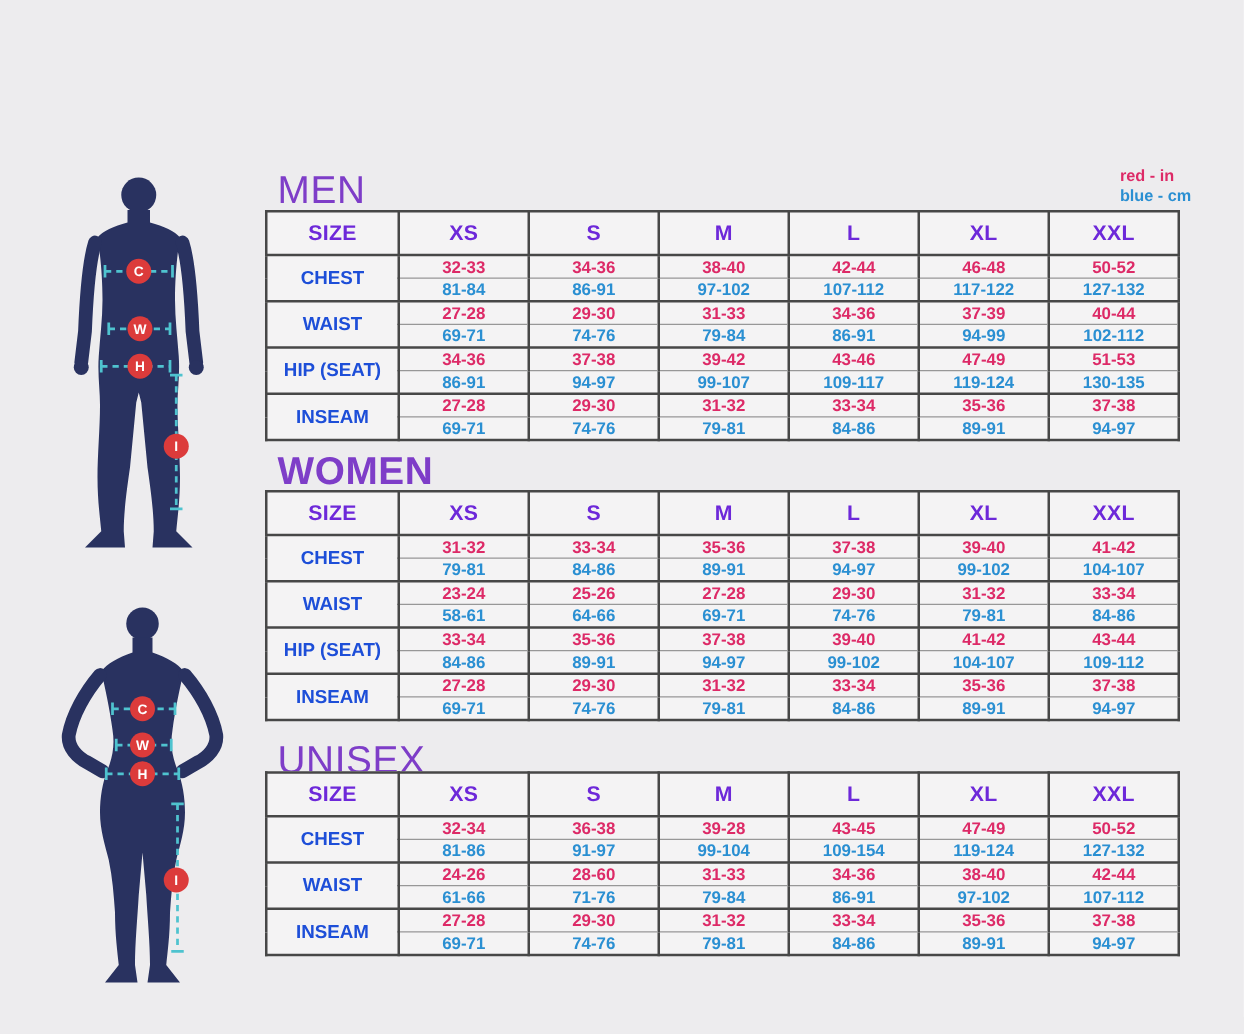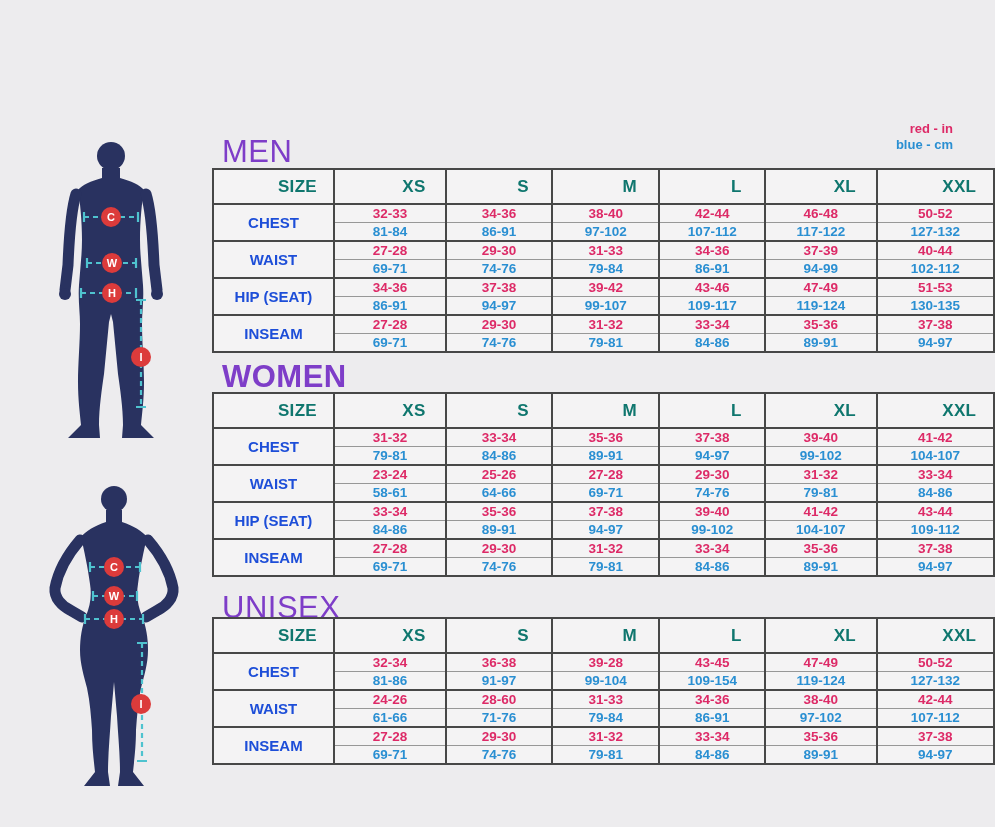--- a/index.html
+++ b/index.html
@@ -9,22 +9,22 @@
     background:#edecee;
     font-family:"Liberation Sans", sans-serif;
     overflow:hidden;
   }
   .page-title{
     position:absolute;left:35px;top:66px;margin:0;
     font-size:42px;font-weight:700;letter-spacing:1px;
     color:#56b7b1;line-height:1;
   }
   .legend{
-    position:absolute;right:42px;top:121px;
-    text-align:right;font-size:13px;font-weight:700;line-height:1.2;
+    position:absolute;right:42px;top:133px;
+    font-size:13px;font-weight:700;line-height:1.2;
   }
   .legend-in{color:#dd2a67;}
   .legend-cm{color:#2a8fd2;}
   .section-label{
     position:absolute;left:222px;
     font-size:31px;font-weight:400;color:#7e3dc8;line-height:1;
     letter-spacing:0.5px;
   }
   .section-label.men{top:136px;}
   .section-label.women{top:361px;font-weight:bold;}
@@ -35,21 +35,21 @@
   .size-table.unisex{top:617px;}
   .size-table table{
     border-collapse:collapse;table-layout:fixed;
     background:#f4f3f4;
   }
   .size-table th,.size-table td{
     border:2px solid #474747;text-align:center;vertical-align:middle;
     padding:0;
   }
   .size-table thead th{
-    height:33px;font-size:17px;font-weight:600;color:#0f766e;letter-spacing:0.3px;padding-left:48px;
+    height:33px;font-size:17px;font-weight:600;color:#6d28d9;letter-spacing:0.3px;
   }
   .size-table th.c-label{width:104px;}
   .size-table th.c-size{width:102px;}
   .size-table th.r-label{font-size:15px;font-weight:700;color:#1d4ed8;}
   .size-table td.val{height:14px;font-size:13.5px;font-weight:700;padding:1px 0;}
   .size-table td.in{color:#dd2a67;border-bottom:1px solid #979797;}
   .size-table td.cm{color:#2a8fd2;border-top:1px solid #979797;}
   .figure{position:absolute;}
   .figure.male{left:58px;top:140px;}
   .figure.female{left:40px;top:484px;}

